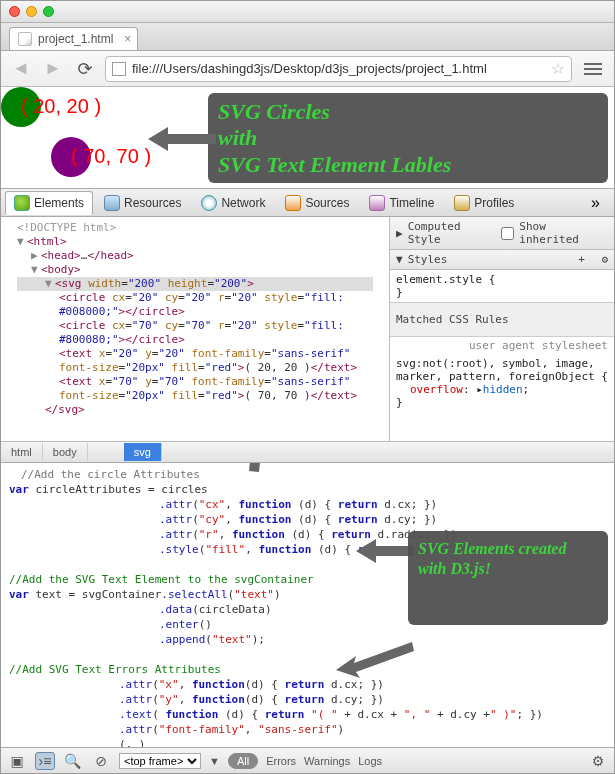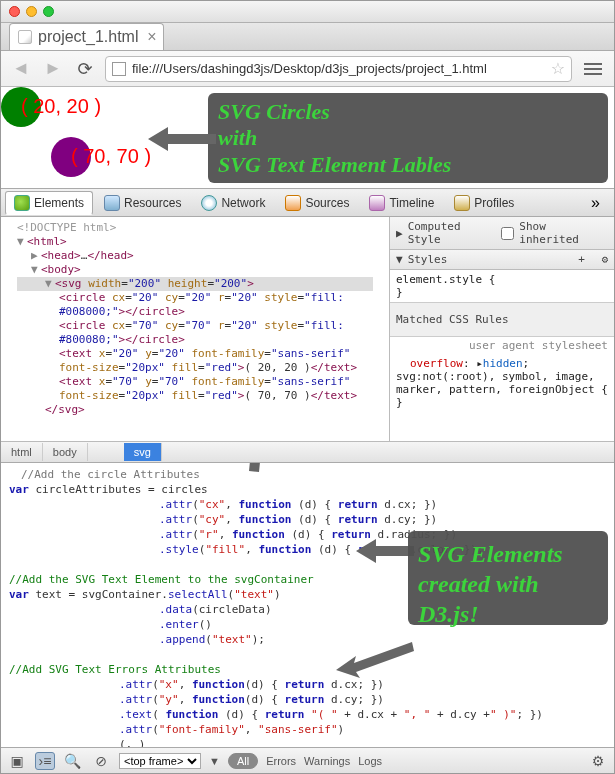--- a/index.html
+++ b/index.html
@@ -7,21 +7,21 @@
 
 
 .titlebar { height: 22px; background: linear-gradient(#f5f5f5,#e0e0e0); border-bottom: 1px solid #b0b0b0; display: flex; align-items: center; padding: 0 8px; }
 .traffic { display: flex; gap: 6px; }
 .tl { width: 11px; height: 11px; border-radius: 50%; }
 .tl.red { background: #ff5f57; border: 1px solid #d02b20; }
 .tl.yel { background: #ffbd2e; border: 1px solid #c88a16; }
 .tl.grn { background: #28c940; border: 1px solid #1a9b2c; }
 
 .tabstrip { height: 28px; background: linear-gradient(#e8e8e8,#d5d5d5); display: flex; align-items: flex-end; padding: 0 8px; border-bottom:1px solid #aaa;}
-.tab { background: #fff; border: 1px solid #aaa; border-bottom: none; border-radius: 4px 4px 0 0; padding: 4px 24px 4px 8px; display: flex; align-items: center; gap: 6px; font-size: 16px; color: #555; position: relative; }
+.tab { background: #fff; border: 1px solid #aaa; border-bottom: none; border-radius: 4px 4px 0 0; padding: 4px 24px 4px 8px; display: flex; align-items: center; gap: 6px; font-size: 12px; color: #555; position: relative; }
 .tab .x { position: absolute; right: 6px; color: #888; }
 .page-ico { width: 14px; height: 14px; background: linear-gradient(135deg,#fff 60%,#ccc); border: 1px solid #bbb; border-radius: 2px; }
 
 .toolbar { height: 36px; background: linear-gradient(#f8f8f8,#eee); border-bottom: 1px solid #bbb; display: flex; align-items: center; padding: 0 8px; gap: 8px; }
 .navbtn { width: 24px; height: 24px; display:flex; align-items:center; justify-content:center; font-size: 18px; color: #555; border-radius: 3px; }
 .navbtn.dis { color: #bbb; }
 .urlbar { flex: 1; height: 26px; border: 1px solid #bbb; border-radius: 4px; background: #fff; display: flex; align-items: center; padding: 0 6px; gap: 6px; font-size: 13px; color: #333; }
 .file-ico { width:14px; height:14px; border:1px solid #999; background:#fff; }
 .star { color: #bbb; font-size: 16px; }
 .menubtn { width: 26px; height: 22px; display:flex; flex-direction:column; justify-content:center; gap:3px; padding:0 4px;}
@@ -70,21 +70,21 @@
 .crumb .act { background:#3b82e0; color:#fff;margin-left:36px; }
 
 
 .console { height: 290px; overflow: hidden; font-family: Menlo, monospace; font-size: 11px; line-height: 15px; padding: 4px 8px; color: #333; position:relative; border-bottom:1px solid #bbb;}
 .console .c-gray { color: #777; margin-left: 12px; }
 .console .c-kw { color: #1818b0; font-weight: bold; }
 .console .c-str { color: #c41a16; }
 .console .c-cm { color: #148014; }
 .console .c-fn { color: #1818b0; }
 
-.annot2 { position: absolute; right: 6px; top: 68px; width: 200px; height: 94px; background: rgba(80,80,80,0.95); border-radius: 6px; padding: 8px 10px; font-family: Georgia, serif; font-style: italic; font-size: 24px; font-weight: bold; color: #3cd43c; line-height: 1.25; z-index: 5; }
+.annot2 { position: absolute; right: 6px; top: 68px; width: 200px; height: 94px; background: rgba(80,80,80,0.95); border-radius: 6px; padding: 8px 10px; font-family: Georgia, serif; font-style: italic; font-size: 16px; font-weight: bold; color: #3cd43c; line-height: 1.25; z-index: 5; }
 .arrow2a { position:absolute; left:355px; top:68px; z-index:4;}
 .arrow2b { position:absolute; left:335px; top:175px; z-index:4;}
 .arrow-overlay { position:absolute; left:238px; top:-166px; z-index:4; }
 
 
 .status { position:absolute; bottom:0; left:0; right:0; height: 26px; background: linear-gradient(#f5f5f5,#e2e2e2); border-top: 1px solid #aaa; display:flex; align-items:center; padding:0 6px; gap:8px; font-size:11px; color:#555;}
 .status .sbtn { width:20px; height:18px; display:flex; align-items:center; justify-content:center; border:1px solid transparent; border-radius:3px; font-size:14px;}
 .status .sbtn.act { background:#bcd; border-color:#68a;}
 .status select { font-size:11px; border:1px solid #aaa; background:#fff; }
 .status .pill { border:1px solid #888; border-radius:8px; padding:1px 8px; background:#e0e0e0;}
@@ -192,22 +192,22 @@
         <span>Show inherited</span>
       </div>
     <div class="side-hdr"><span>▼</span><span>Styles</span><span style="margin-left:auto">+</span>&nbsp;<span>⚙</span></div>
     <div class="side-sec">
       <div>element.style {</div>
       <div>}</div>
     </div>
     <div class="side-rule">Matched CSS Rules</div>
     <div class="side-rt">user agent stylesheet</div>
     <div class="side-sec">
+      <div>svg:not(:root), symbol, image, marker, pattern, foreignObject {</div>
       <div style="padding-left:14px"><span class="k">overflow</span>: ▸<span class="hid">hidden</span>;</div>
-      <div>svg:not(:root), symbol, image, marker, pattern, foreignObject {</div>
       <div>}</div>
     </div>
   </div>
 </div>
 
 <div class="crumb">
   <span>html</span>
   <span>body</span>
   <span class="act">svg</span>
 </div>

